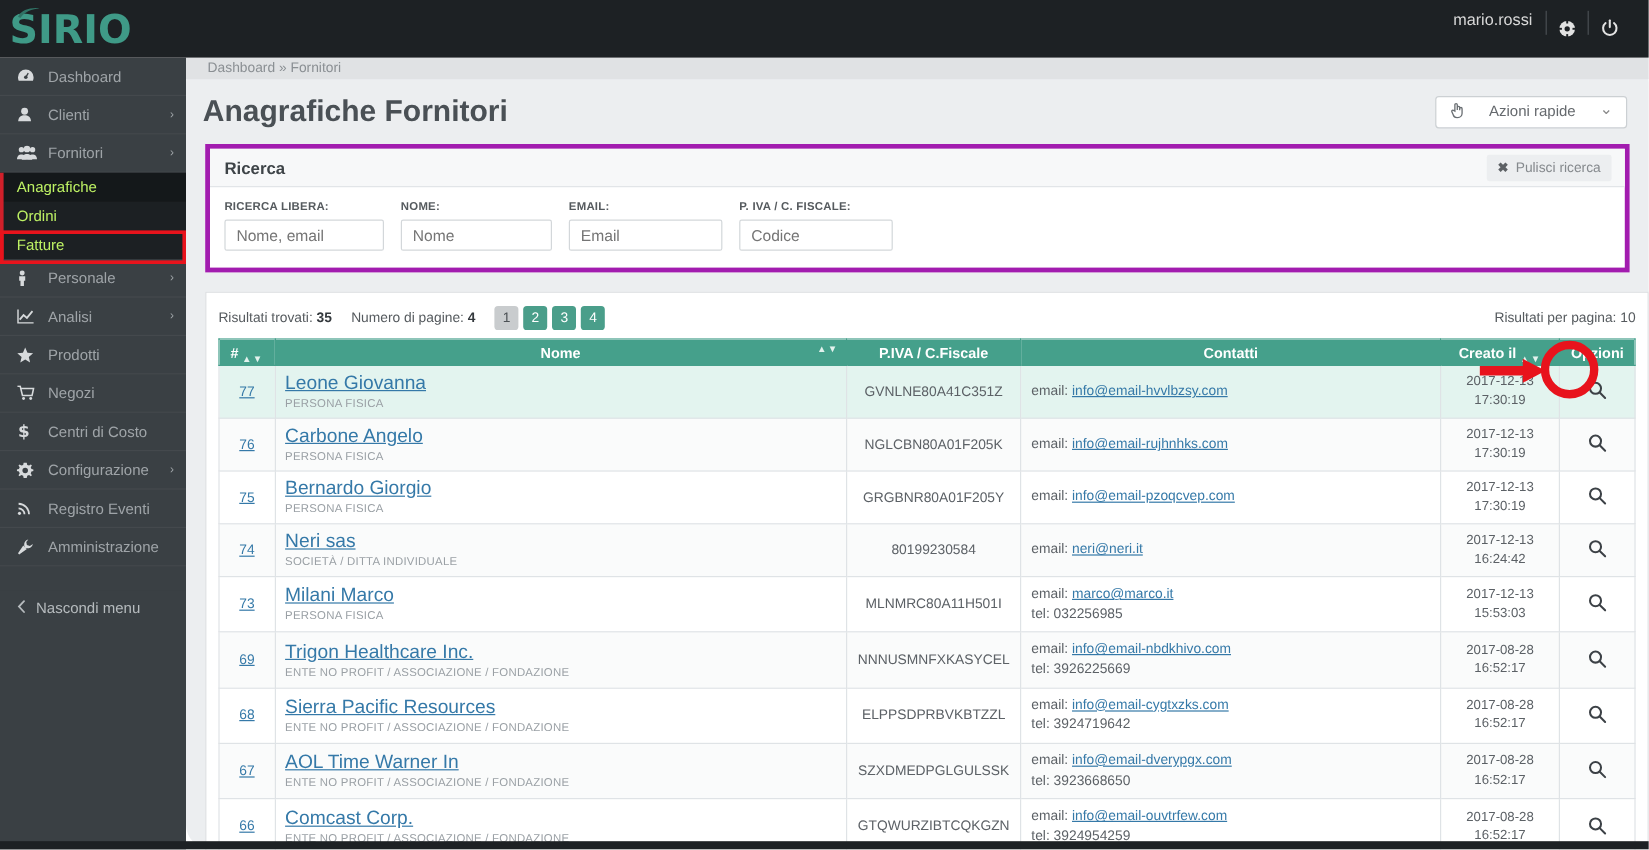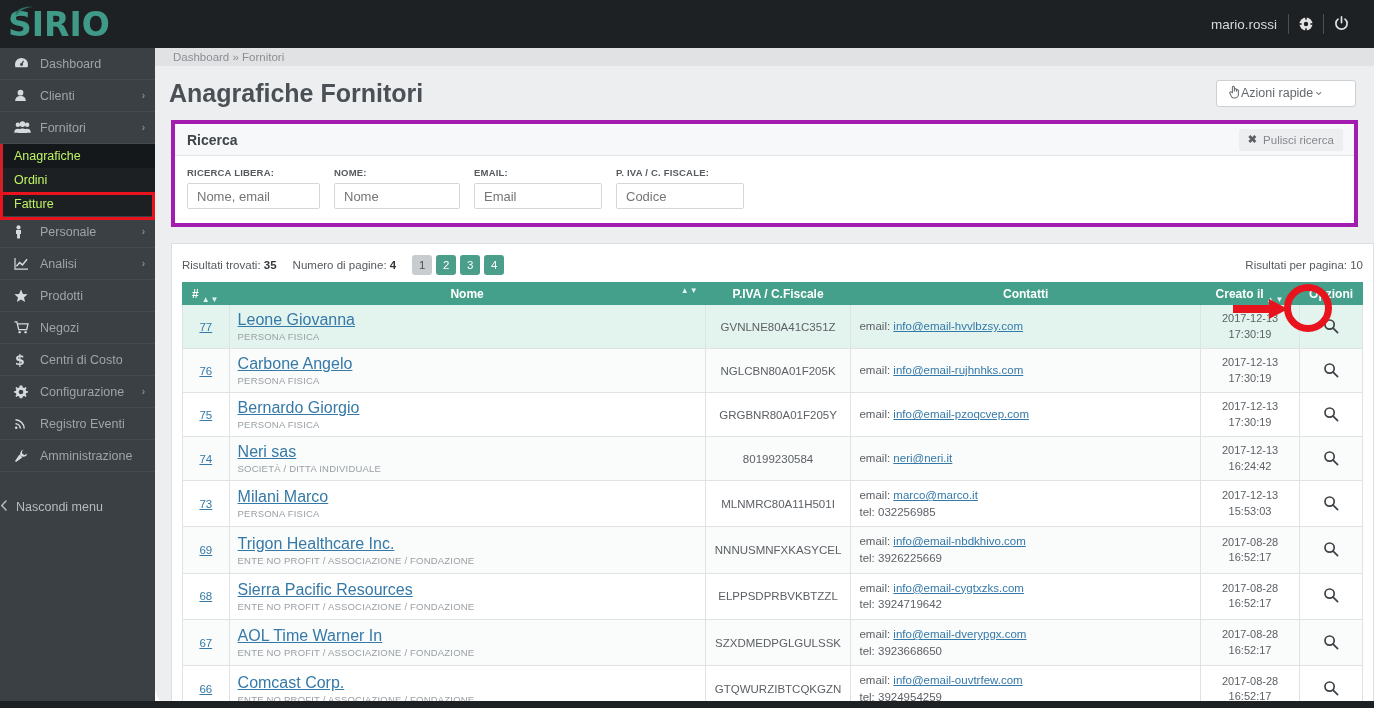--- a/index.html
+++ b/index.html
@@ -16,21 +16,21 @@
     position: absolute; top: 0; left: 0; width: 1374px; height: 48px;
     background: #1d2124; display: flex; align-items: center;
     justify-content: space-between; z-index: 30;
   }
   .logo-wrap { width: 155px; height: 48px; display: flex; align-items: center; padding-left: 8px; }
   .logo-text {
     font-family: "DejaVu Sans", sans-serif;
     font-size: 33px; font-weight: bold; color: #3f9a87;
     letter-spacing: 0px; line-height: 1;
   }
-  .topbar-right { display: flex; align-items: center; padding-right: 16px; gap: 0; }
+  .topbar-right { display: flex; padding-right: 16px; gap: 0; }
   .tb-user { color: #d8d8d8; font-size: 13.5px; padding-right: 11px; }
   .tb-sep { width: 1px; height: 20px; background: #4a4f53; }
   .tb-icon {
     width: 34px; height: 30px; display: flex; align-items: center; justify-content: center;
     color: #e2e2e2;
   }
   .tb-icon svg { display: block; }
 
   
   .sidebar {
@@ -59,42 +59,42 @@
   }
   .sub-item.active { background: #14181a; }
 
   .hl-box {
     position: absolute; left: 0px; top: 144px; width: 155px; height: 28px;
     border: 3px solid #e8131c; pointer-events: none; z-index: 26;
   }
 
   .nav-gap { height: 20px; background: #3a4044; }
   .nav-collapse {
-    height: 30px; display: flex; align-items: center; padding-left: 0;
+    height: 30px; display: flex; align-items: center; padding-left: 14px;
     color: #b6bbbe; font-size: 12.5px; cursor: pointer; gap: 8px;
   }
 
   
   .main {
     position: absolute; top: 48px; left: 155px; width: 1219px; height: 660px;
     background: #eceef0;
     border-radius: 21px;
   }
   .breadcrumb {
     height: 18px; background: #e0e2e4; color: #8a8f93;
     font-size: 11.5px; display: flex; align-items: center; padding-left: 18px;
   }
   .page-head {
     height: 54px; display: flex; align-items: center; justify-content: space-between;
     padding: 0 18px 0 14px;
   }
   .page-title { font-size: 25px; font-weight: bold; color: #4a5055; }
   .quick-btn {
     height: 27px; min-width: 140px; background: #ffffff; border: 1px solid #ccd0d3;
-    border-radius: 3px; display: flex; align-items: center; gap: 0;
+    border-radius: 3px; display: flex; align-items: center; gap: 20px;
     padding: 0 11px; font-size: 12.5px; color: #65696d; cursor: pointer;
   }
 
   
   .panel {
     margin: 0 16px; background: #ffffff; border: 4px solid #a21caf;
   }
   .panel-head {
     height: 32px; background: #f7f8f9; border-bottom: 1px solid #e2e5e8;
     display: flex; align-items: center; justify-content: space-between; padding: 0 11px 0 12px;

